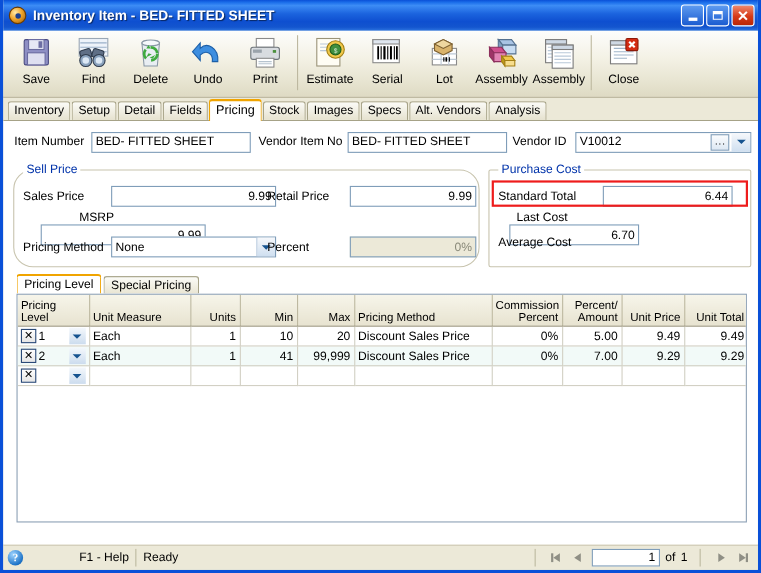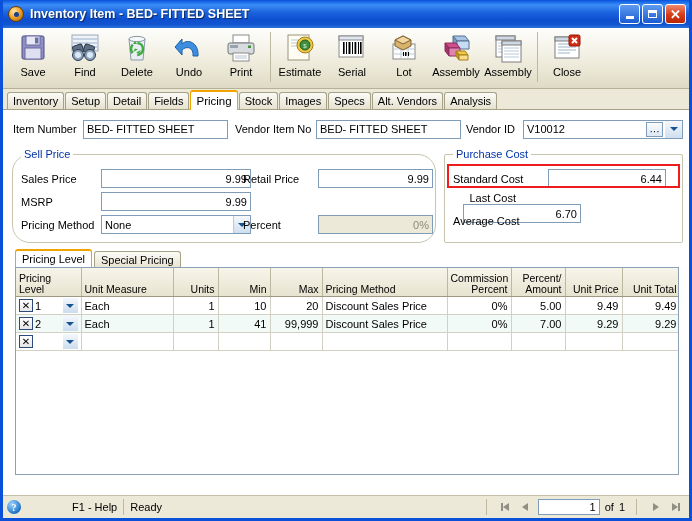--- a/index.html
+++ b/index.html
@@ -432,21 +432,21 @@
 
       <div class="fieldrow" style="left:8px;top:14px;">
         <span class="lbl" style="width:80px;">Sales Price</span>
         <span class="inp num" style="width:150px;">9.99</span>
       </div>
       <div class="fieldrow" style="left:230px;top:14px;">
         <span class="lbl" style="width:75px;">Retail Price</span>
         <span class="inp num" style="width:115px;">9.99</span>
       </div>
 
-      <div class="fieldrow" style="left:8px;top:37px;">
+      <div class="fieldrow" style="left:24px;top:37px;flex-direction:column;">
         <span class="lbl" style="width:80px;">MSRP</span>
         <span class="inp num" style="width:150px;">9.99</span>
       </div>
 
       <div class="fieldrow" style="left:8px;top:60px;">
         <span class="lbl" style="width:80px;">Pricing Method</span>
         <span class="sel" style="width:150px;">
           <span>None</span>
           <span class="arrow">
               <span class="chev"></span>
@@ -456,21 +456,21 @@
       <div class="fieldrow" style="left:230px;top:60px;">
         <span class="lbl" style="width:75px;">Percent</span>
         <span class="inp ro num" style="width:115px;">0%</span>
       </div>
     </div>
 
     <div class="group" style="left:441px;top:44px;width:239px;height:89px;">
       <span class="gtitle">Purchase Cost</span>
 
       <div class="fieldrow" style="left:8px;top:14px;">
-        <span class="lbl" style="width:95px;">Standard Cost</span>
+        <span class="lbl" style="width:95px;">Standard Total</span>
         <span class="inp num" style="width:118px;">6.44</span>
       </div>
       <div class="fieldrow" style="left:8px;top:37px;flex-direction:column;">
         <span class="lbl" style="width:95px;">Last Cost</span>
         <span class="inp num" style="width:118px;margin-left:10px;">6.70</span>
       </div>
       <div class="fieldrow" style="left:8px;top:60px;">
         <span class="lbl" style="width:95px;">Average Cost</span>
       </div>
     </div>

